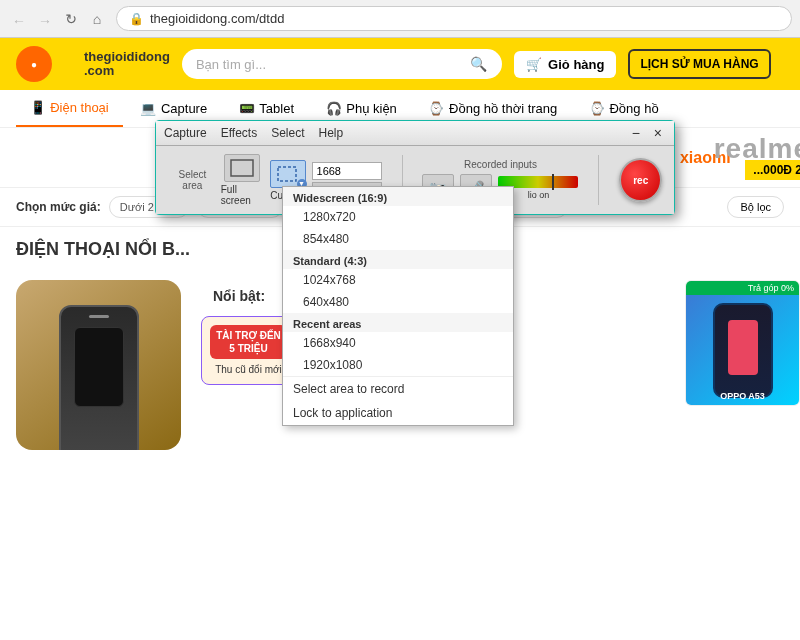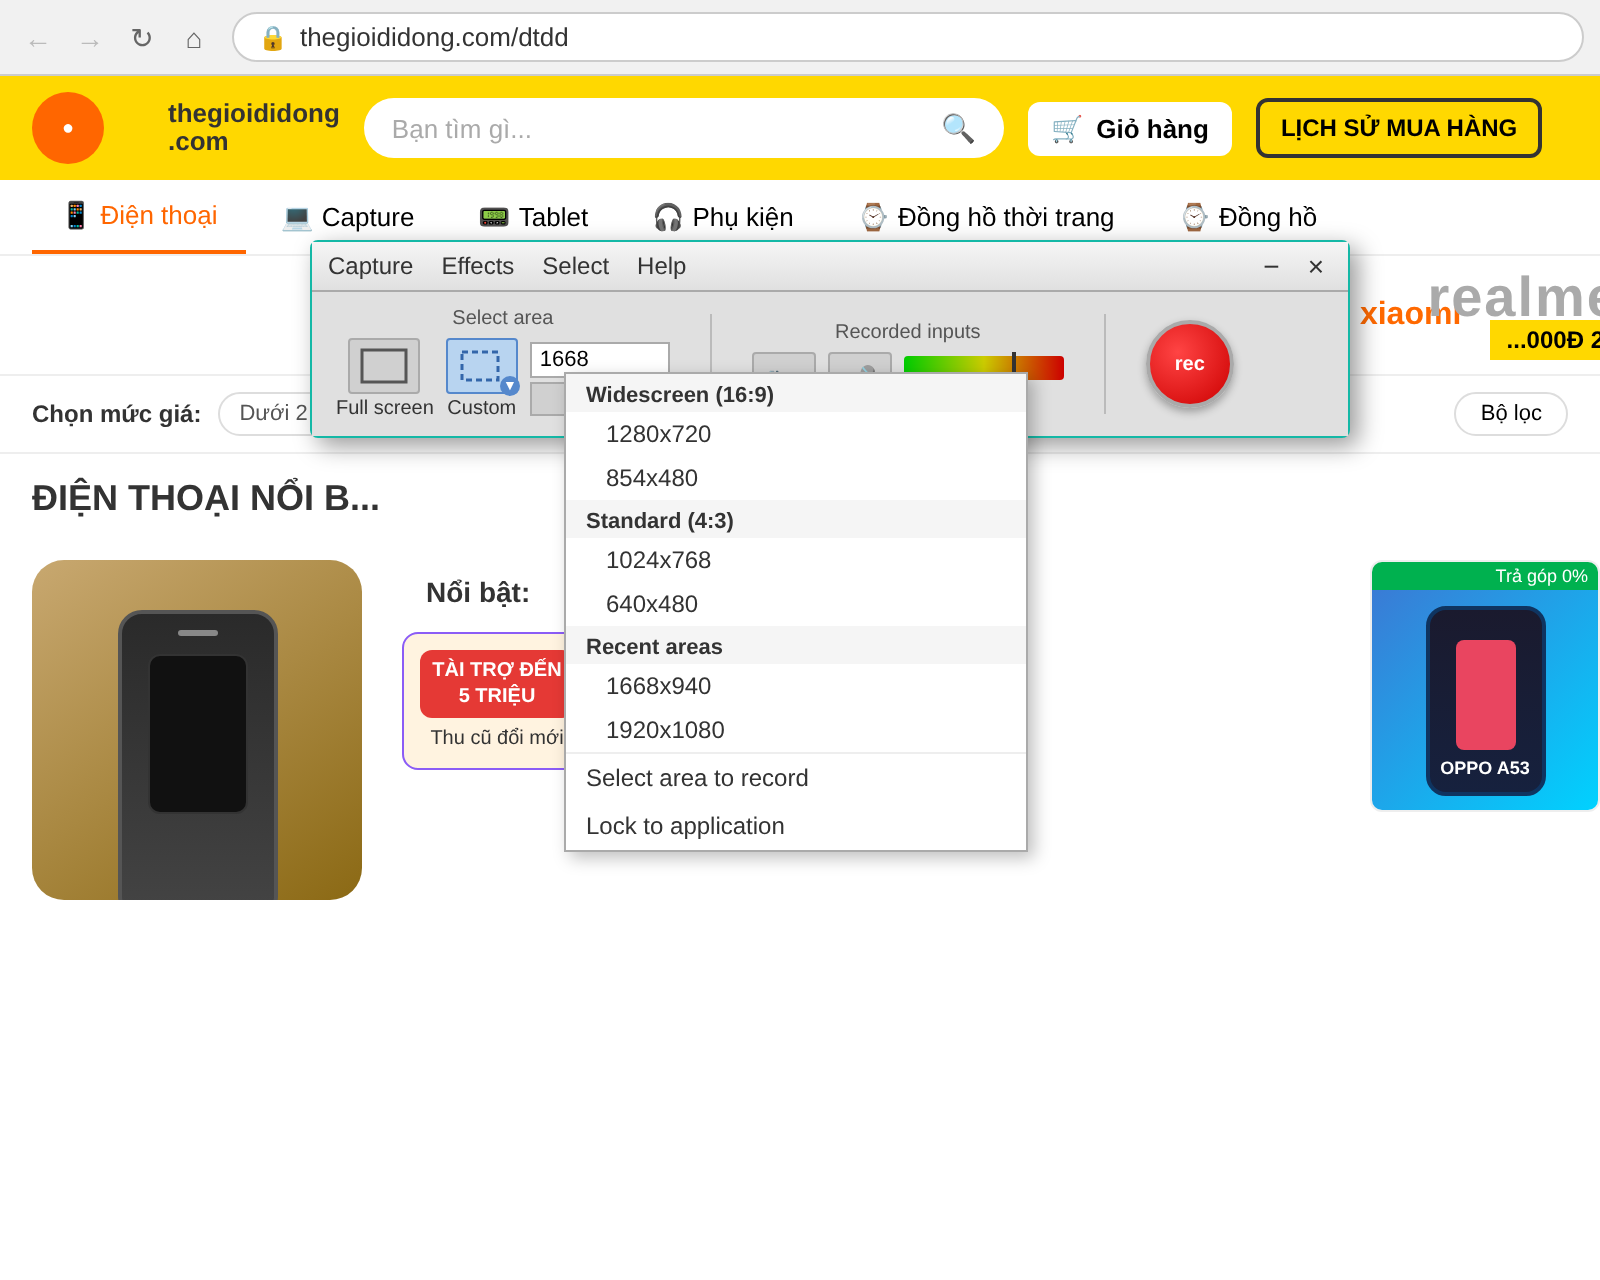--- a/index.html
+++ b/index.html
@@ -200,21 +200,20 @@
     .capture-menu-item { cursor: pointer; }
     .capture-controls {
       display: flex;
       align-items: center;
       gap: 12px;
       padding: 8px 12px;
       background: #e0e0e0;
     }
     .select-area-section {
       display: flex;
-      flex-direction: column;
       align-items: center;
       gap: 4px;
     }
     .section-header {
       font-size: 10px;
       color: #555;
       text-align: center;
     }
     .area-buttons {
       display: flex;
@@ -501,21 +500,21 @@
           <div style="font-size:10px; color:#333; margin-top:3px;">Phòng chờ thương gia</div>
         </div>
       </div>
     </div>
 
     <div class="oppo-a53-card">
       <div class="tra-gop-0">Trả góp 0%</div>
       <div class="oppo-a53-img">
         <div style="width:60px; height:95px; background:linear-gradient(to bottom, #1a1a2e, #16213e); border-radius:10px; border:2px solid #0f3460; position:relative;">
           <div style="width:30px; height:55px; background:#e94560; border-radius:4px; margin:15px auto 0;"></div>
-          <div style="font-size:9px; color:#fff; text-align:center; margin-top:4px; font-weight:bold;">OPPO A53</div>
+          <div style="font-size:9px; color:#fff; text-align:center; margin-top:16px; font-weight:bold;">OPPO A53</div>
         </div>
       </div>
     </div>
   </div>
 
   <div class="capture-window">
 
     <div class="capture-titlebar">
       <div class="capture-menu">
         <span class="capture-menu-item">Capture</span>

